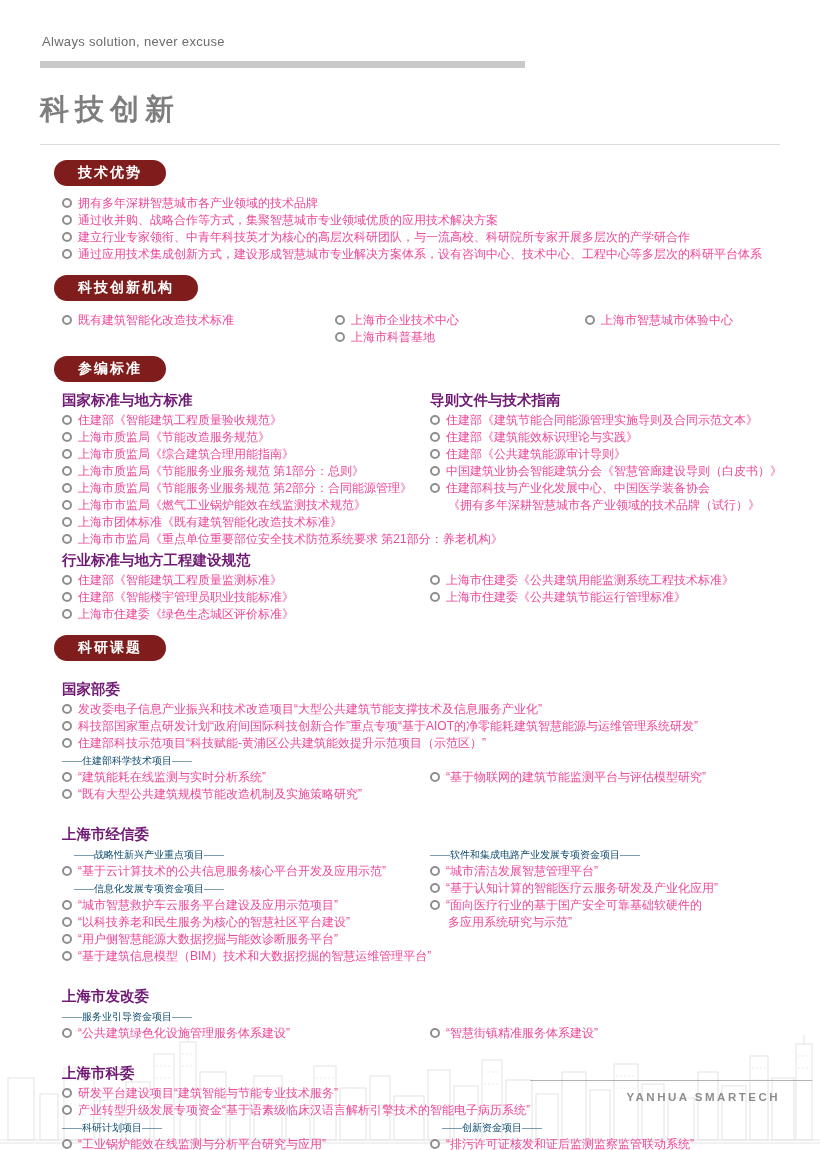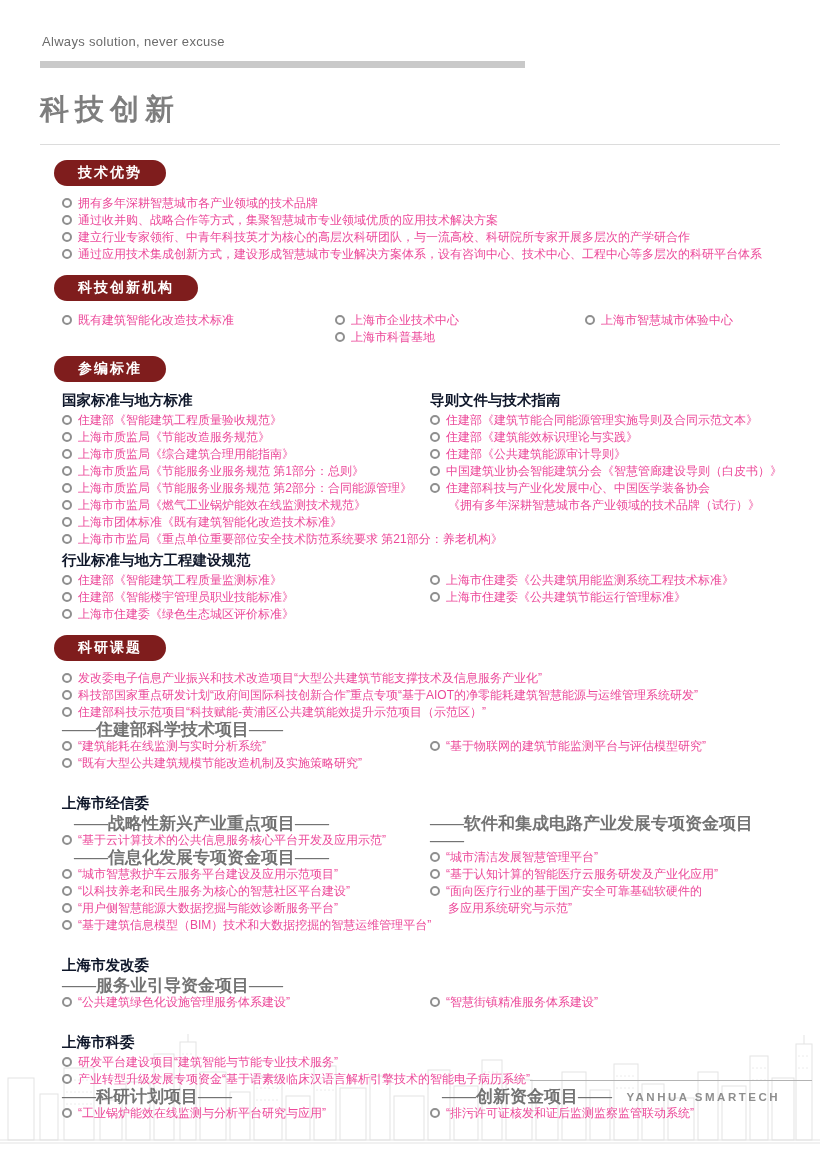--- a/index.html
+++ b/index.html
@@ -15,24 +15,24 @@
   .pill{display:inline-block;background:#7f1d1d;color:#fff;font-weight:bold;font-size:14px;
         padding:4px 24px;border-radius:15px;letter-spacing:2px;margin:0 0 9px 14px;}
 
   .list{margin:0 0 0 22px;}
   .li{display:flex;align-items:flex-start;line-height:17px;font-size:12px;color:#ec4899;}
   .li .txt{white-space:nowrap;}
   .blt{flex:none;width:6px;height:6px;border:2px solid #8f8f8f;border-radius:50%;
        margin:3px 6px 0 0;background:#fff;}
   .cont{padding-left:18px;}   
 
-  .oh{font-family:"Liberation Serif","DejaVu Serif",serif;font-weight:bold;color:#0f172a;
+  .oh{font-family:"Liberation Serif","DejaVu Serif",serif;font-weight:bold;color:#701a75;
       font-size:14.5px;line-height:18px;margin:10px 0 3px 22px;}
-  .th{font-family:"Liberation Serif","DejaVu Serif",serif;font-weight:bold;color:#737373;
-      font-size:17px;line-height:17px;}
+  .th{font-family:"Liberation Serif","DejaVu Serif",serif;font-weight:normal;color:#0c4a6e;
+      font-size:10px;line-height:17px;}
   .th.ind{margin-left:12px;}
 
   .cols{display:flex;margin-left:22px;}
   .col-l{flex:none;width:368px;}
   .col-r{flex:1;min-width:0;}
   .cols .list,.col-l .list,.col-r .list{margin-left:0;}
 
   .orgs{display:flex;margin:2px 0 10px 22px;}
   .orgs .oc1{flex:none;width:273px;}
   .orgs .oc2{flex:none;width:250px;}
@@ -268,20 +268,21 @@
               <span class="txt">上海市住建委《公共建筑节能运行管理标准》</span>
             </div>
         </div>
       </div>
     </div>
     <div class="sec-gap"></div>
 
     
     <div class="pill">科研课题</div>
 
+    <div class="oh">国家部委</div>
     <div class="list">
       <div class="li">
           <span class="blt"></span>
           <span class="txt">发改委电子信息产业振兴和技术改造项目“大型公共建筑节能支撑技术及信息服务产业化”</span>
         </div>
       <div class="li">
           <span class="blt"></span>
           <span class="txt">科技部国家重点研发计划“政府间国际科技创新合作”重点专项“基于AIOT的净零能耗建筑智慧能源与运维管理系统研发”</span>
         </div>
       <div class="li">

